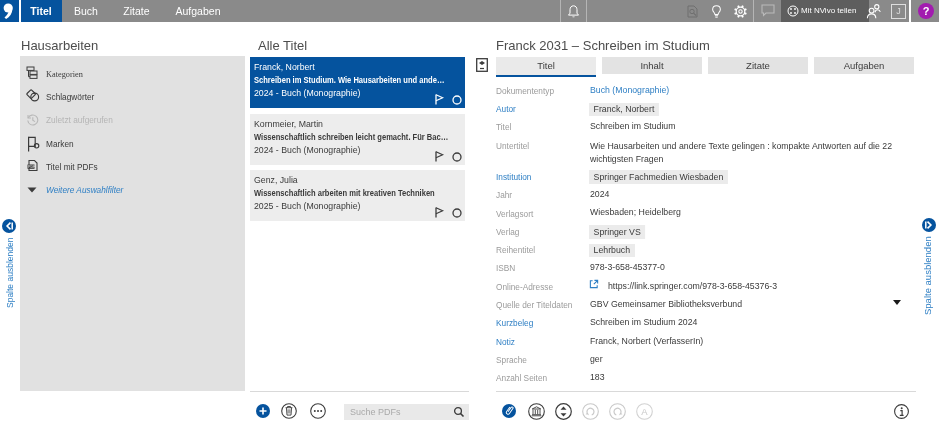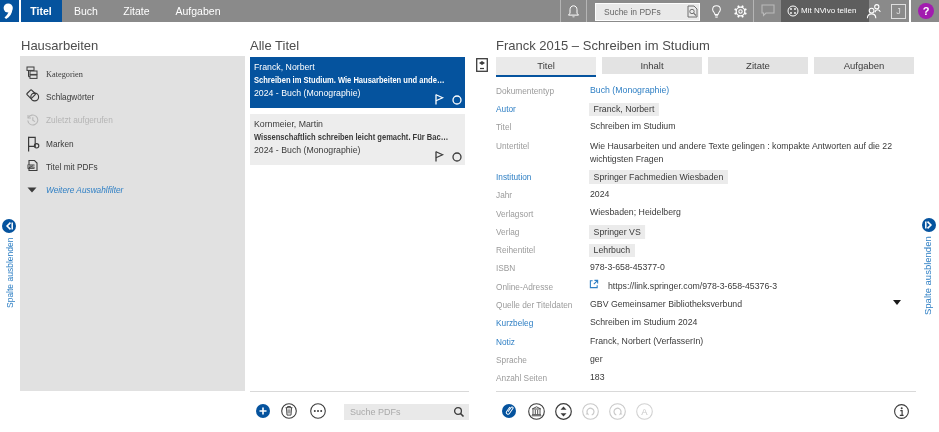--- a/index.html
+++ b/index.html
@@ -87,21 +87,20 @@
 
 <div class="topsep" style="left:560px;"></div>
 <div class="topsep" style="left:586px;"></div>
 <div class="topsep" style="left:753px;"></div>
 <div class="topsep" style="left:909px;width:1.5px;background:#fff;"></div>
 
 <svg class="abs" style="left:567px;top:3.5px;" width="13" height="15" viewBox="0 0 13 15">
   <path d="M6.5 1.8 c2.3 0 3.5 1.8 3.5 3.9 l0 3.5 1.5 1.9 l-10 0 1.5 -1.9 0 -3.5 c0 -2.1 1.2 -3.9 3.5 -3.9 z" fill="none" stroke="#fff" stroke-width="1"></path>
   <path d="M5.2 12.4 a1.4 1.4 0 0 0 2.6 0 z" fill="#fff"></path>
 </svg>
-<div id="searchpdf">Suche in PDFs</div>
 
 <svg class="abs" style="left:686px;top:5px;" width="13" height="13" viewBox="0 0 13 13">
   <path d="M2 1 h6 l3 3 v8 h-9 z" fill="none" stroke="#6f6f6f" stroke-width="1"></path>
   <circle cx="6" cy="6.5" r="2.2" fill="none" stroke="#6f6f6f" stroke-width="1"></circle>
   <path d="M7.6 8.1 l2.4 2.4" stroke="#6f6f6f" stroke-width="1.1"></path>
 </svg>
 
 <svg class="abs" style="left:711px;top:3.5px;" width="11" height="15" viewBox="0 0 12 16">
   <path d="M6 1.6 c2.4 0 4.2 1.8 4.2 4.1 c0 1.6 -0.9 2.6 -1.7 3.6 c-0.5 0.7 -0.7 1.2 -0.8 1.9 l-3.4 0 c-0.1 -0.7 -0.3 -1.2 -0.8 -1.9 c-0.8 -1 -1.7 -2 -1.7 -3.6 c0 -2.3 1.8 -4.1 4.2 -4.1 z" fill="none" stroke="#fff" stroke-width="1.1"></path>
   <path d="M4.3 12.6 h3.4 M4.7 14.2 h2.6" stroke="#fff" stroke-width="1"></path>
@@ -184,21 +183,21 @@
     <rect x="1.5" y="5.5" width="7" height="4.3" fill="#3c3c3c"></rect>
     <text x="2.1" y="9" font-size="3.6" fill="#e9e9e9" font-family="Liberation Sans">PDF</text>
   </svg>
   <span class="txt">Titel mit PDFs</span>
 </div>
 <svg class="abs" style="left:27px;top:186px;" width="10" height="8" viewBox="0 0 10 8">
   <path d="M0.5 1.5 h9 l-4.5 5 z" fill="#3c3c3c"></path>
 </svg>
 <div id="weitere" style="top:185.3px;left:46px;">Weitere Auswahlfilter</div>
 
-<div class="h1" style="left:250px;top:38px;">Alle Titel</div>
+<div class="h1" style="left:258px;top:38px;">Alle Titel</div>
 
 <div class="card sel" style="top:57px;">
   <div class="l1">Franck, Norbert</div>
   <div class="l2">Schreiben im Studium. Wie Hausarbeiten und ande…</div>
   <div class="l3">2024 - Buch (Monographie)</div>
   <div class="cicons">
     <svg width="28" height="13" viewBox="0 0 28 13">
       <path d="M2 1.5 v10" stroke="#fff" stroke-width="1.3"></path>
           <path d="M2 1.7 L8.6 4.7 L2 7.7" fill="none" stroke="#fff" stroke-width="1.2"></path>
       <circle cx="23" cy="7" r="4" fill="none" stroke="#fff" stroke-width="1.3"></circle>
@@ -210,20 +209,32 @@
   <div class="l2">Wissenschaftlich schreiben leicht gemacht. Für Bac…</div>
   <div class="l3">2024 - Buch (Monographie)</div>
   <div class="cicons">
     <svg width="28" height="13" viewBox="0 0 28 13">
       <path d="M2 1.5 v10" stroke="#3c3c3c" stroke-width="1.3"></path>
           <path d="M2 1.7 L8.6 4.7 L2 7.7" fill="none" stroke="#3c3c3c" stroke-width="1.2"></path>
       <circle cx="23" cy="7" r="4" fill="none" stroke="#3c3c3c" stroke-width="1.3"></circle>
     </svg>
   </div>
 </div>
+<div class="card norm" style="top:170px;">
+  <div class="l1">Genz, Julia</div>
+  <div class="l2">Wissenschaftlich arbeiten mit kreativen Techniken</div>
+  <div class="l3">2025 - Buch (Monographie)</div>
+  <div class="cicons">
+    <svg width="28" height="13" viewBox="0 0 28 13">
+      <path d="M2 1.5 v10" stroke="#3c3c3c" stroke-width="1.3"></path>
+          <path d="M2 1.7 L8.6 4.7 L2 7.7" fill="none" stroke="#3c3c3c" stroke-width="1.2"></path>
+      <circle cx="23" cy="7" r="4" fill="none" stroke="#3c3c3c" stroke-width="1.3"></circle>
+    </svg>
+  </div>
+</div>
 
 <div class="sep" style="left:250px;width:219px;"></div>
 <div class="circ" style="left:256px;top:404px;width:14px;height:14px;background:#05539e;">
   <svg width="14" height="14" viewBox="0 0 14 14">
         <path d="M7 3.5 v7 M3.5 7 h7" stroke="#fff" stroke-width="1.6"></path>
       </svg>
 </div>
 <svg class="abs" style="left:281px;top:403px;" width="16" height="16" viewBox="0 0 16 16">
   <circle cx="8" cy="8" r="7.3" fill="none" stroke="#3c3c3c" stroke-width="1.1"></circle>
   <path d="M4.6 4.7 h6.8 M6.5 4.7 v-1.2 h3 v1.2" fill="none" stroke="#3c3c3c" stroke-width="0.9"></path>
@@ -235,21 +246,21 @@
   <circle cx="4.8" cy="8" r="1" fill="#3c3c3c"></circle>
       <circle cx="8" cy="8" r="1" fill="#3c3c3c"></circle>
       <circle cx="11.2" cy="8" r="1" fill="#3c3c3c"></circle>
 </svg>
 <div class="abs" style="left:344px;top:404px;width:125px;height:16px;background:#e9e9e9;color:#a9a9a9;font-size:9px;line-height:16px;padding-left:6px;">Suche PDFs</div>
 <svg class="abs" style="left:453px;top:406px;" width="12" height="12" viewBox="0 0 12 12">
   <circle cx="5" cy="5" r="3.4" fill="none" stroke="#3c3c3c" stroke-width="1.3"></circle>
   <path d="M7.5 7.5 l3 3" stroke="#3c3c3c" stroke-width="1.6"></path>
 </svg>
 
-<div class="h1" style="left:496px;top:38px;">Franck 2015 – Schreiben im Studium</div>
+<div class="h1" style="left:496px;top:38px;">Franck 2031 – Schreiben im Studium</div>
 <svg class="abs" style="left:476px;top:58px;" width="12" height="14" viewBox="0 0 12 14">
   <rect x="0.7" y="0.7" width="10.6" height="12.6" fill="none" stroke="#3c3c3c" stroke-width="1.3"></rect>
   <path d="M6 3.1 l3 1.9 -3 1.9 -3 -1.9 z" fill="#3c3c3c"></path>
   <path d="M4 10.5 h4" stroke="#3c3c3c" stroke-width="1.2"></path>
 </svg>
 <div class="rtab active" style="left:496px;">Titel</div>
 <div class="rtab" style="left:602px;">Inhalt</div>
 <div class="rtab" style="left:708px;">Zitate</div>
 <div class="rtab" style="left:814px;">Aufgaben</div>
 

